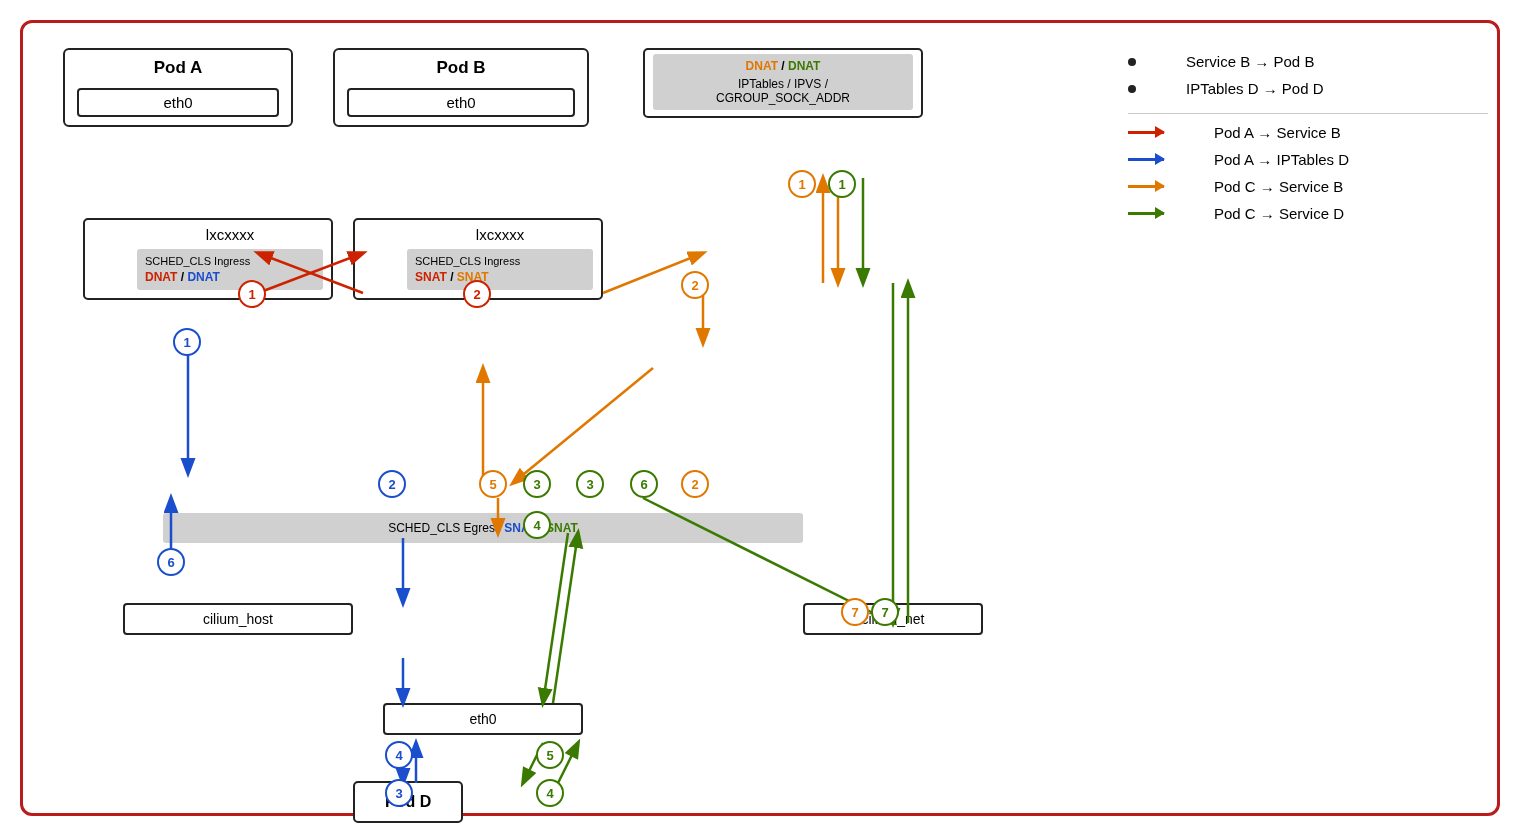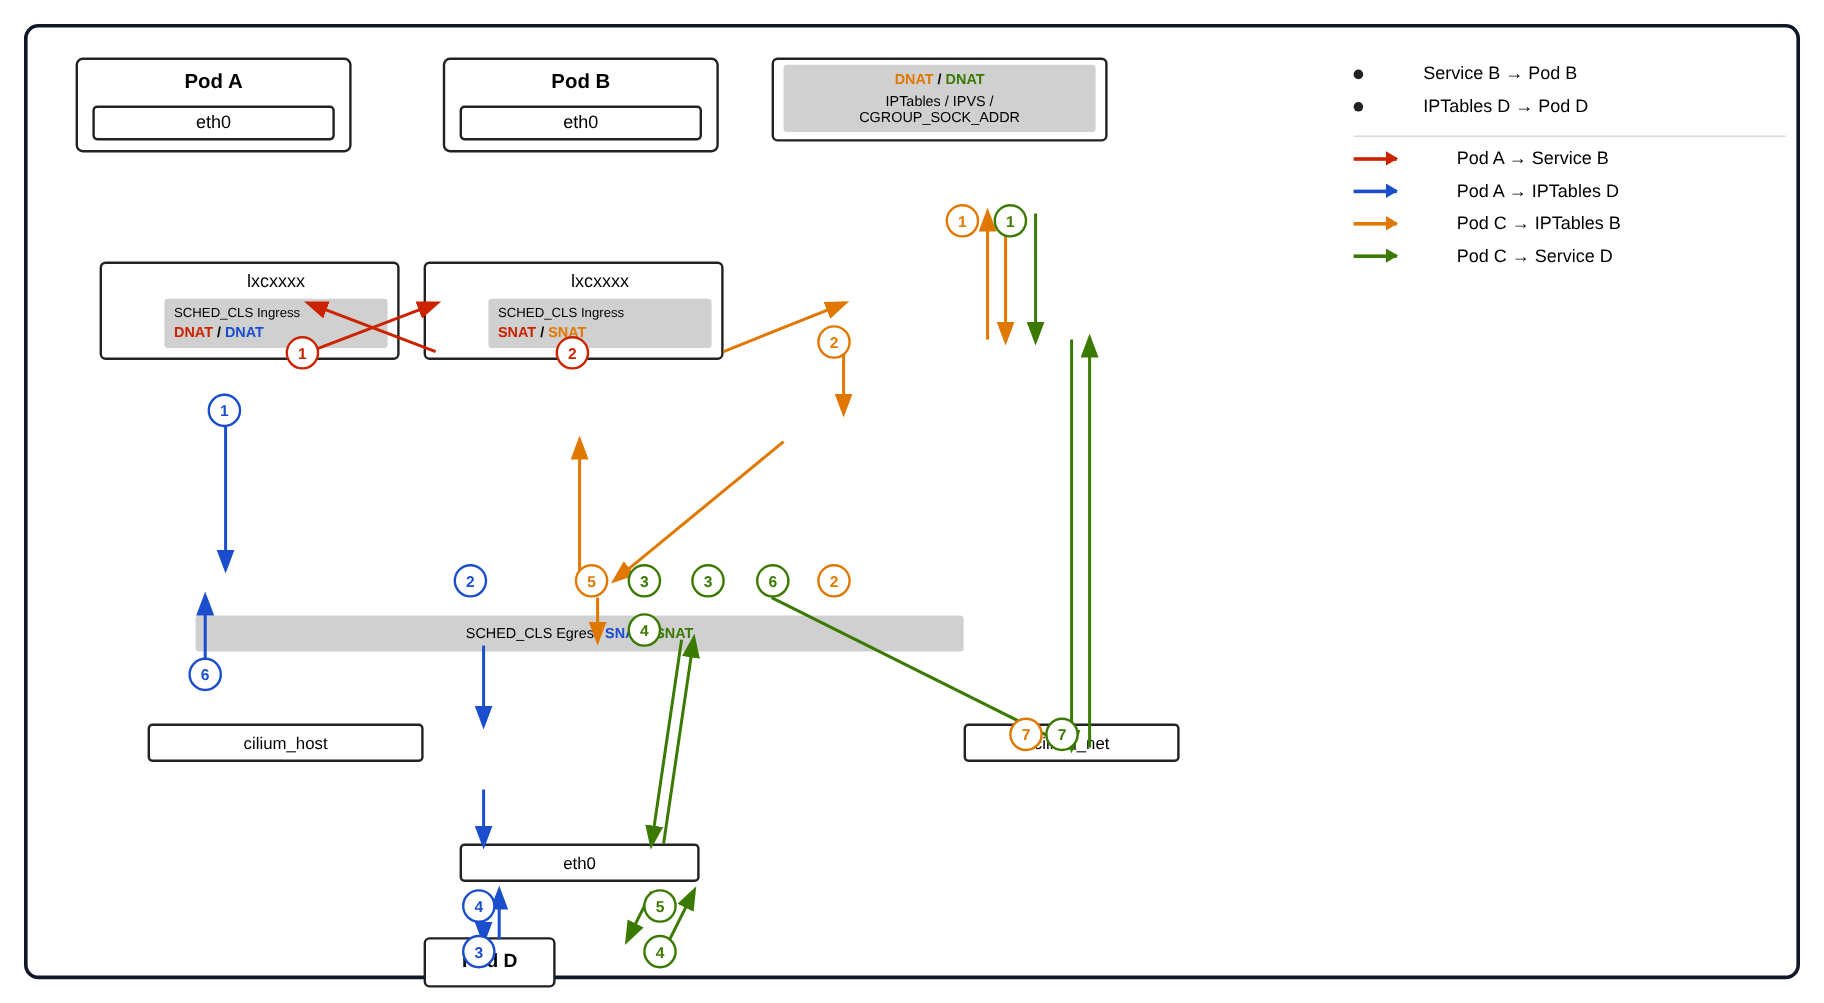--- a/index.html
+++ b/index.html
@@ -10,21 +10,21 @@
       height: 836px;
       overflow: hidden;
       position: relative;
     }
     .main-container {
       position: absolute;
       left: 20px;
       top: 20px;
       width: 1480px;
       height: 796px;
-      border: 3px solid #0f172a;
+      border: 3px solid #b91c1c;
       border-radius: 12px;
       background: #fff;
     }
     
     .diagram {
       position: absolute;
       left: 0; top: 0;
       width: 1100px;
       height: 796px;
     }
@@ -307,21 +307,21 @@
 
       <line x1="520" y1="720" x2="500" y2="760" stroke="#3a7a00" stroke-width="2.5" marker-end="url(#arr-green)"></line>
       <line x1="535" y1="760" x2="555" y2="720" stroke="#3a7a00" stroke-width="2.5" marker-end="url(#arr-green-up)"></line>
     </svg>
 
     <div class="pod-box" style="left:40px; top:25px; width:230px;">
       <div class="pod-title">Pod A</div>
       <div class="pod-inner">eth0</div>
     </div>
 
-    <div class="pod-box" style="left:310px; top:25px; width:230px;margin-left:36px;">
+    <div class="pod-box" style="left:310px; top:25px; width:256px;">
       <div class="pod-title">Pod B</div>
       <div class="pod-inner">eth0</div>
     </div>
 
     <div class="pod-c-box" style="left:620px; top:25px; width:280px;">
       <div class="pod-c-host-inner">
         <div style="margin-bottom:4px;">
           <span class="text-orange">DNAT</span>
           <span style="font-weight:700;"> / </span>
           <span class="text-green">DNAT</span>
@@ -440,21 +440,21 @@
       <span>Pod A → Service B</span>
     </div>
     <div style="margin-bottom:10px;"></div>
     <div class="legend-item">
       <div class="legend-arrow arr-blue"></div>
       <span>Pod A → IPTables D</span>
     </div>
     <div style="margin-bottom:10px;"></div>
     <div class="legend-item">
       <div class="legend-arrow arr-orange"></div>
-      <span>Pod C → IPTables B</span>
+      <span>Pod C → Service B</span>
     </div>
     <div style="margin-bottom:10px;"></div>
     <div class="legend-item">
       <div class="legend-arrow arr-green"></div>
       <span>Pod C → Service D</span>
     </div>
   </div>
 
   <div style="position:absolute; right:0; top:300px; width:280px; font-size:14px; color:#555;">
   </div>

